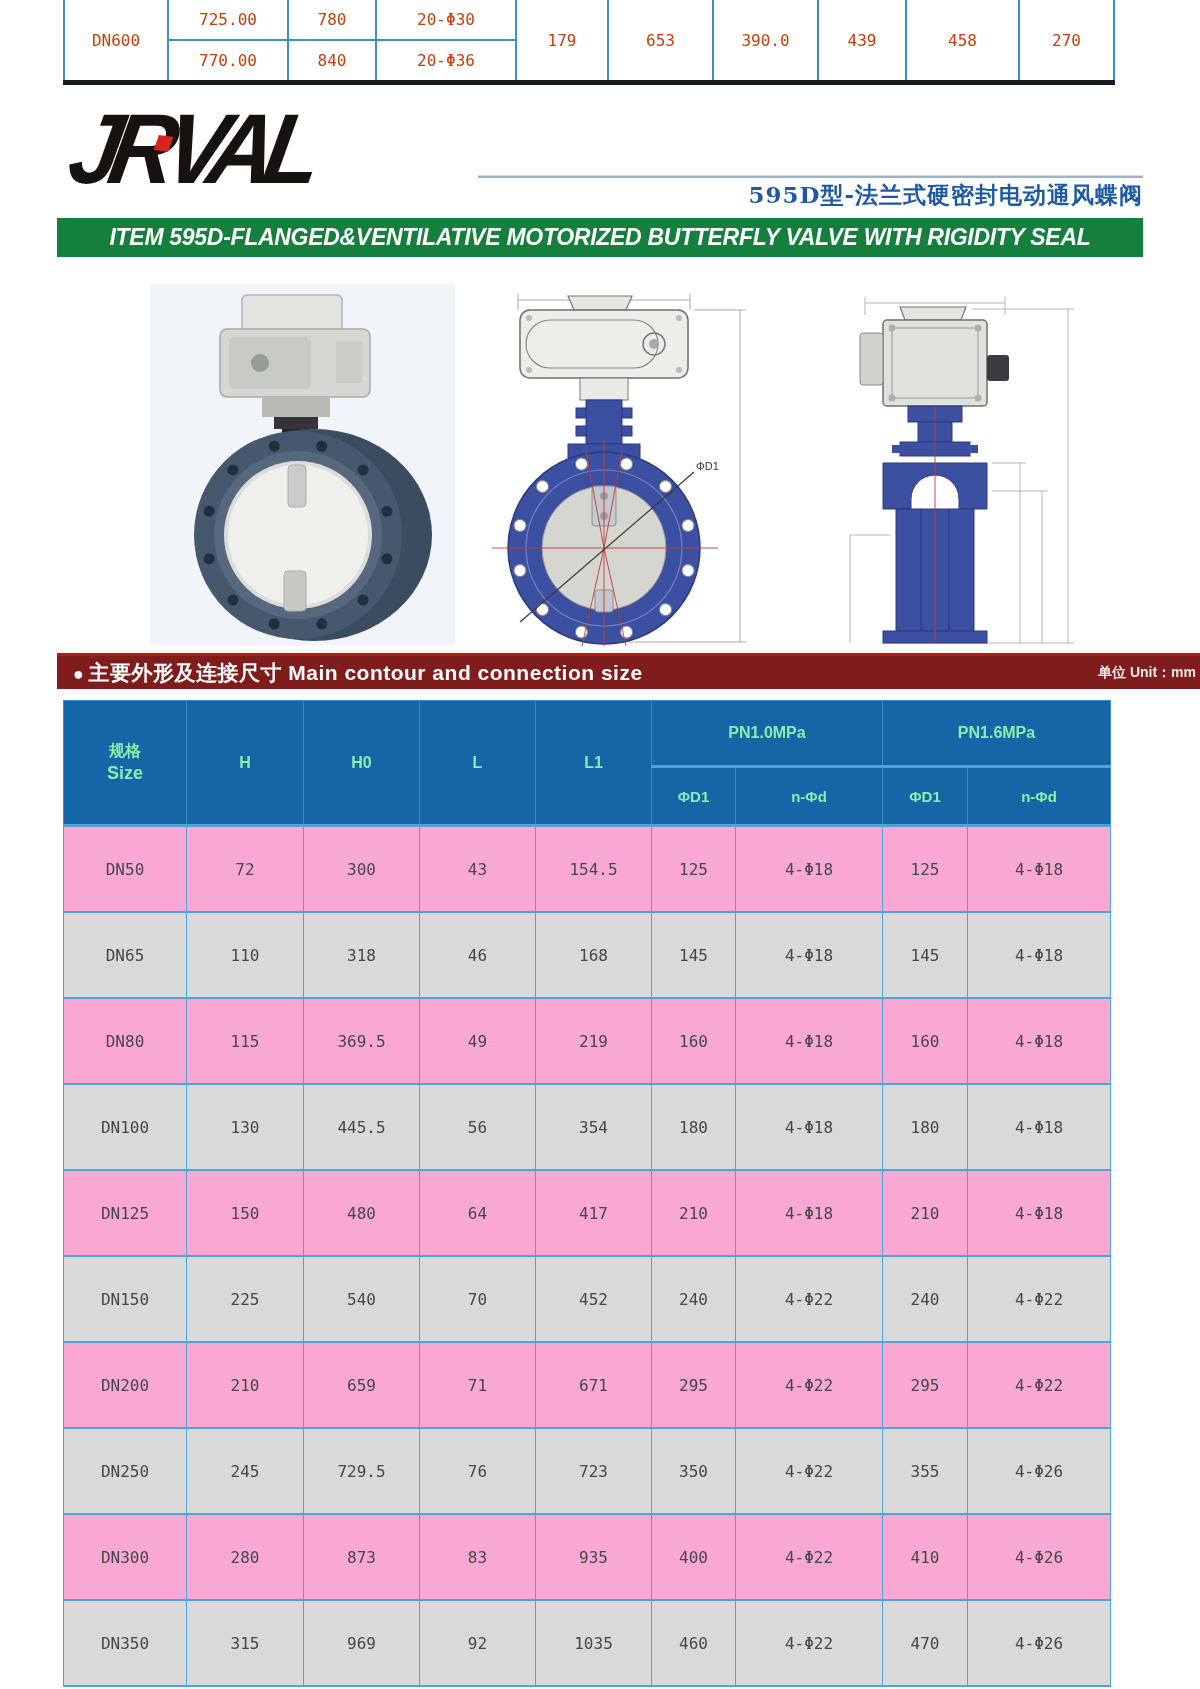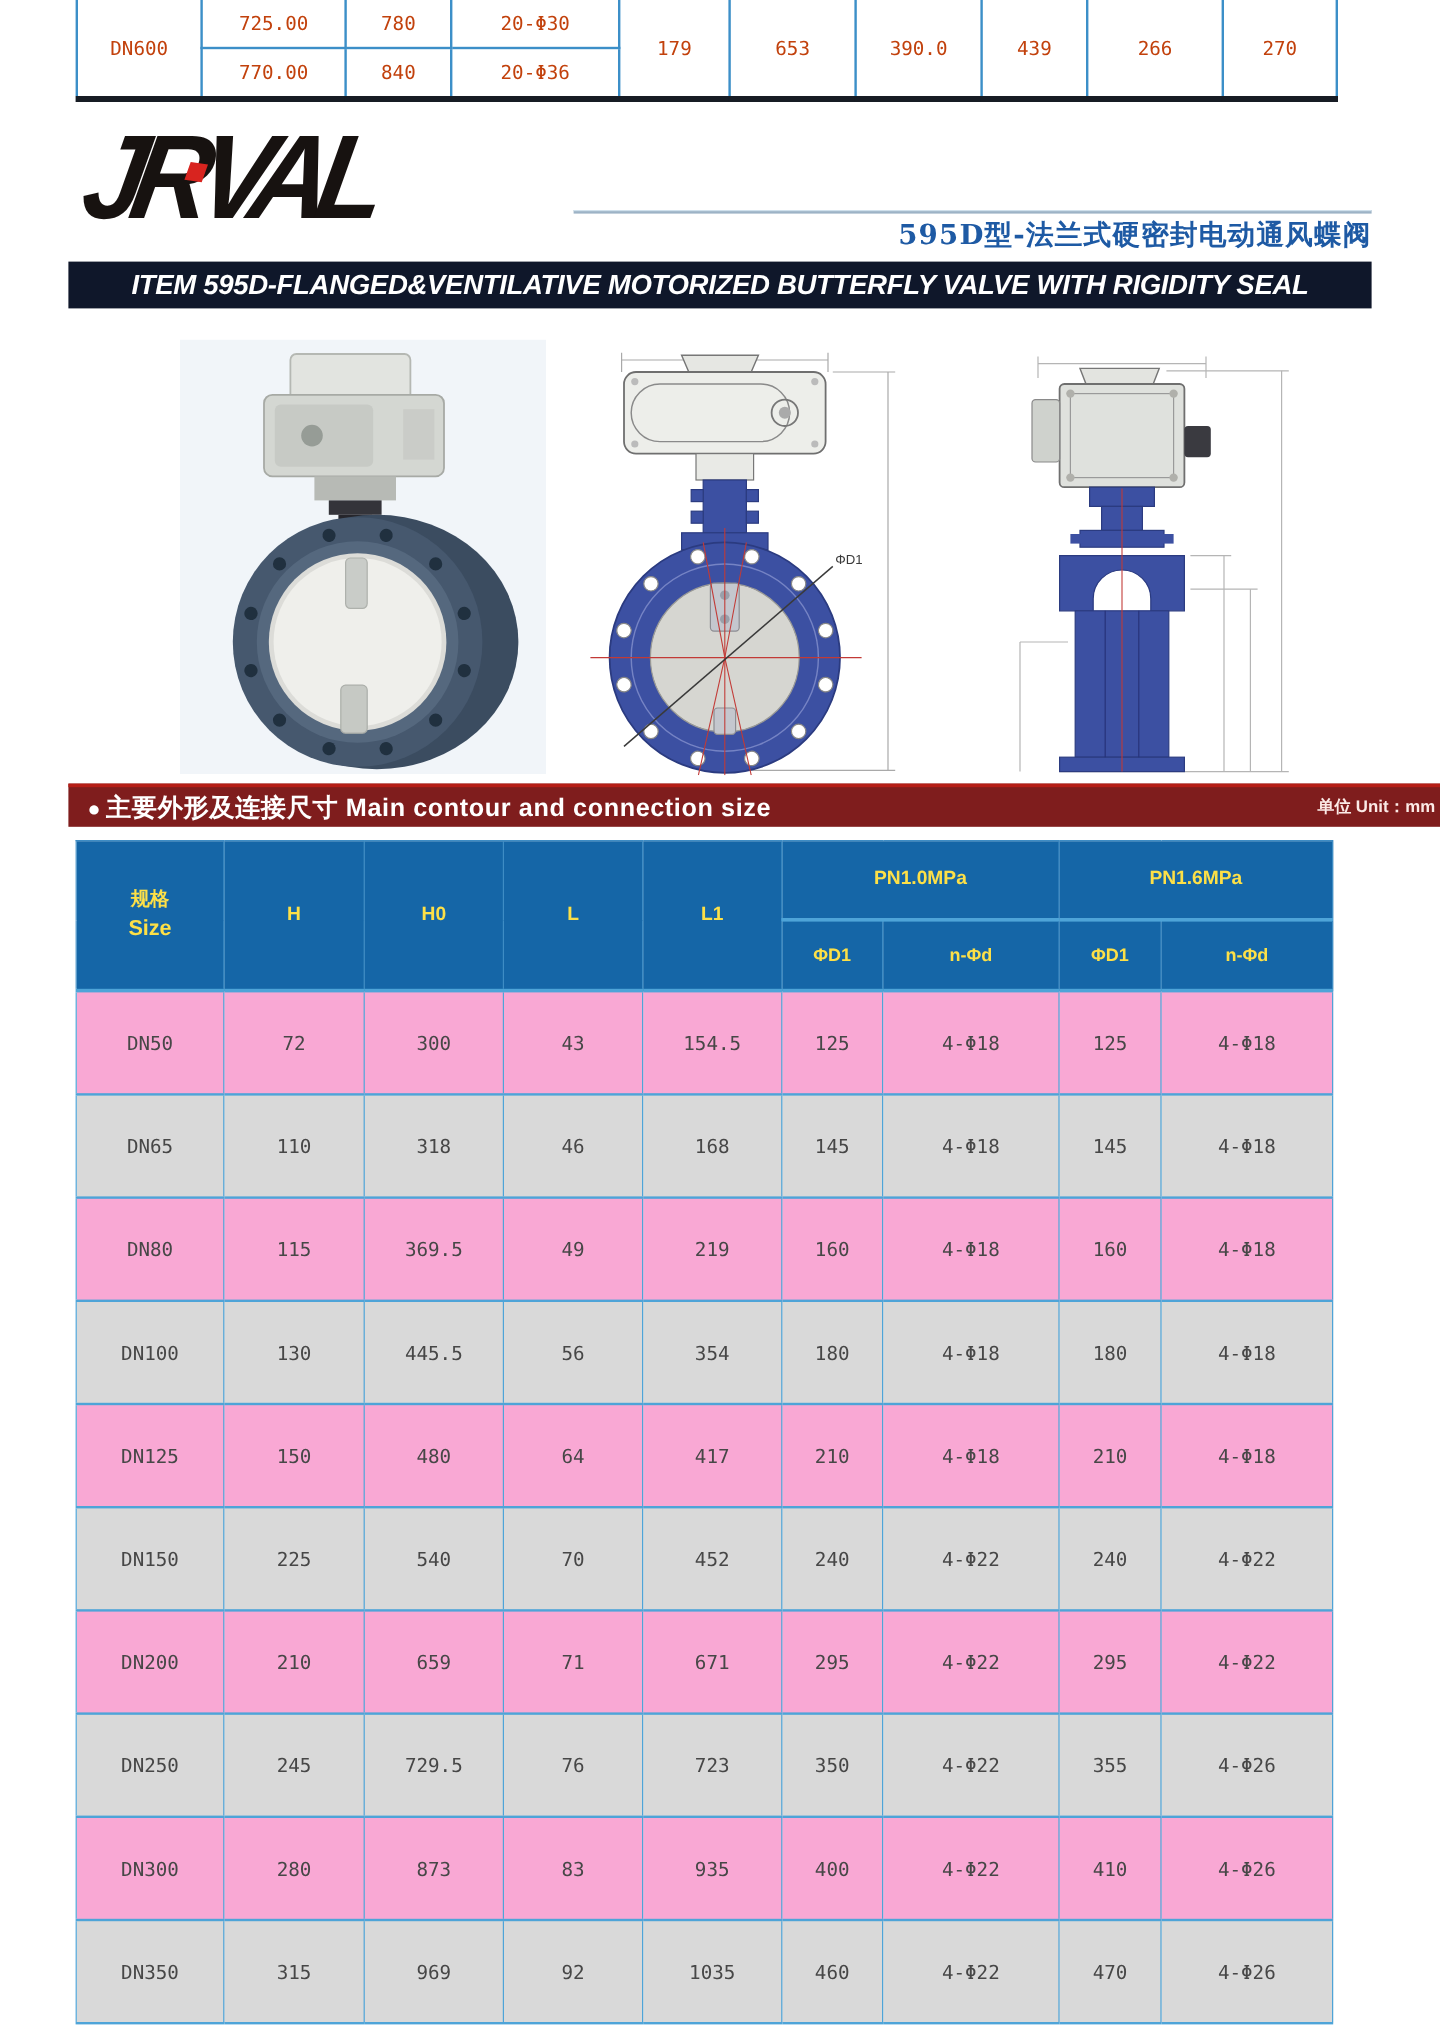--- a/index.html
+++ b/index.html
@@ -16,42 +16,42 @@
   .logo{position:absolute;left:60px;top:96px;width:330px;height:115px;}
   .logo-text{display:inline-block;font-family:"Liberation Sans",sans-serif;font-style:italic;
              font-weight:900;font-size:92px;letter-spacing:-11px;color:#171210;
              transform:skewX(-10deg) scaleY(1.08);transform-origin:left bottom;line-height:115px;}
   .logo-red{position:absolute;left:96px;top:40px;width:15px;height:15px;background:#d8241f;
             transform:skewX(-12deg) rotate(8deg);}
   .header-rule{position:absolute;left:478px;top:175px;width:665px;height:2px;background:#9db3c6;
                border-top:1px solid #cfe0ec;}
   .title-cn{position:absolute;right:57px;top:180px;font-family:"DejaVu Serif",serif;
             font-size:23px;font-weight:600;color:#1e5aa4;letter-spacing:1px;white-space:nowrap;}
-  .banner-en{position:absolute;left:57px;top:218px;width:1086px;height:39px;background:#0f172a;
+  .banner-en{position:absolute;left:57px;top:218px;width:1086px;height:39px;background:#15803d;
              color:#ffffff;font-style:italic;font-weight:bold;font-size:23px;line-height:39px;
              text-align:center;letter-spacing:-0.3px;white-space:nowrap;}
 
   
   .drawing{position:absolute;}
   .photo-svg{left:150px;top:283px;width:305px;height:362px;}
   .front-svg{left:468px;top:290px;width:290px;height:356px;}
   .side-svg{left:780px;top:295px;width:310px;height:350px;}
 
   
   .section-bar{position:absolute;left:57px;top:653px;width:1171px;height:36px;background:#7f1d1d;
                border-top:3px solid #b51d16;box-sizing:border-box;display:flex;
                align-items:center;justify-content:space-between;color:#fff;}
   .section-title{font-size:21px;font-weight:bold;padding-left:16px;letter-spacing:0.5px;white-space:nowrap;}
   .section-title .bullet{font-size:18px;margin-right:4px;}
   .section-unit{font-size:14px;font-weight:bold;color:#fbeae6;padding-right:32px;white-space:nowrap;}
 
   
   .spec-table{position:absolute;left:63px;top:700px;width:1047px;border-collapse:collapse;
               table-layout:fixed;}
-  .spec-table th{background:#1566a7;color:#fde047;font-weight:bold;font-size:16px;
+  .spec-table th{background:#1566a7;color:#86efac;font-weight:bold;font-size:16px;
                  border:1px solid #3e8cc4;text-align:center;vertical-align:middle;}
   .spec-table thead tr:first-child th{height:62px;}
   .spec-table thead tr:last-child th{height:54px;font-size:15px;}
   .spec-table th.size-th{line-height:1.35;}
   .spec-table th.size-th .en{font-size:18px;}
   .spec-table td{border-left:1px solid #4ea4d8;border-right:1px solid #4ea4d8;
                  border-top:2px solid #4ea4d8;border-bottom:2px solid #4ea4d8;
                  height:82px;text-align:center;vertical-align:middle;
                  font-family:"DejaVu Sans Mono",monospace;font-size:16px;color:#474747;}
   .spec-table thead th{border-bottom:3px solid #4ea4d8;}
@@ -79,21 +79,21 @@
     <tbody>
       <tr>
         <td rowspan="2">DN600</td>
         <td>725.00</td>
         <td>780</td>
         <td>20-Φ30</td>
         <td rowspan="2">179</td>
         <td rowspan="2">653</td>
         <td rowspan="2">390.0</td>
         <td rowspan="2">439</td>
-        <td rowspan="2">266</td>
+        <td rowspan="2">458</td>
         <td rowspan="2">270</td>
       </tr>
       <tr>
         <td>770.00</td>
         <td>840</td>
         <td>20-Φ36</td>
       </tr>
     </tbody>
   </table>
 

